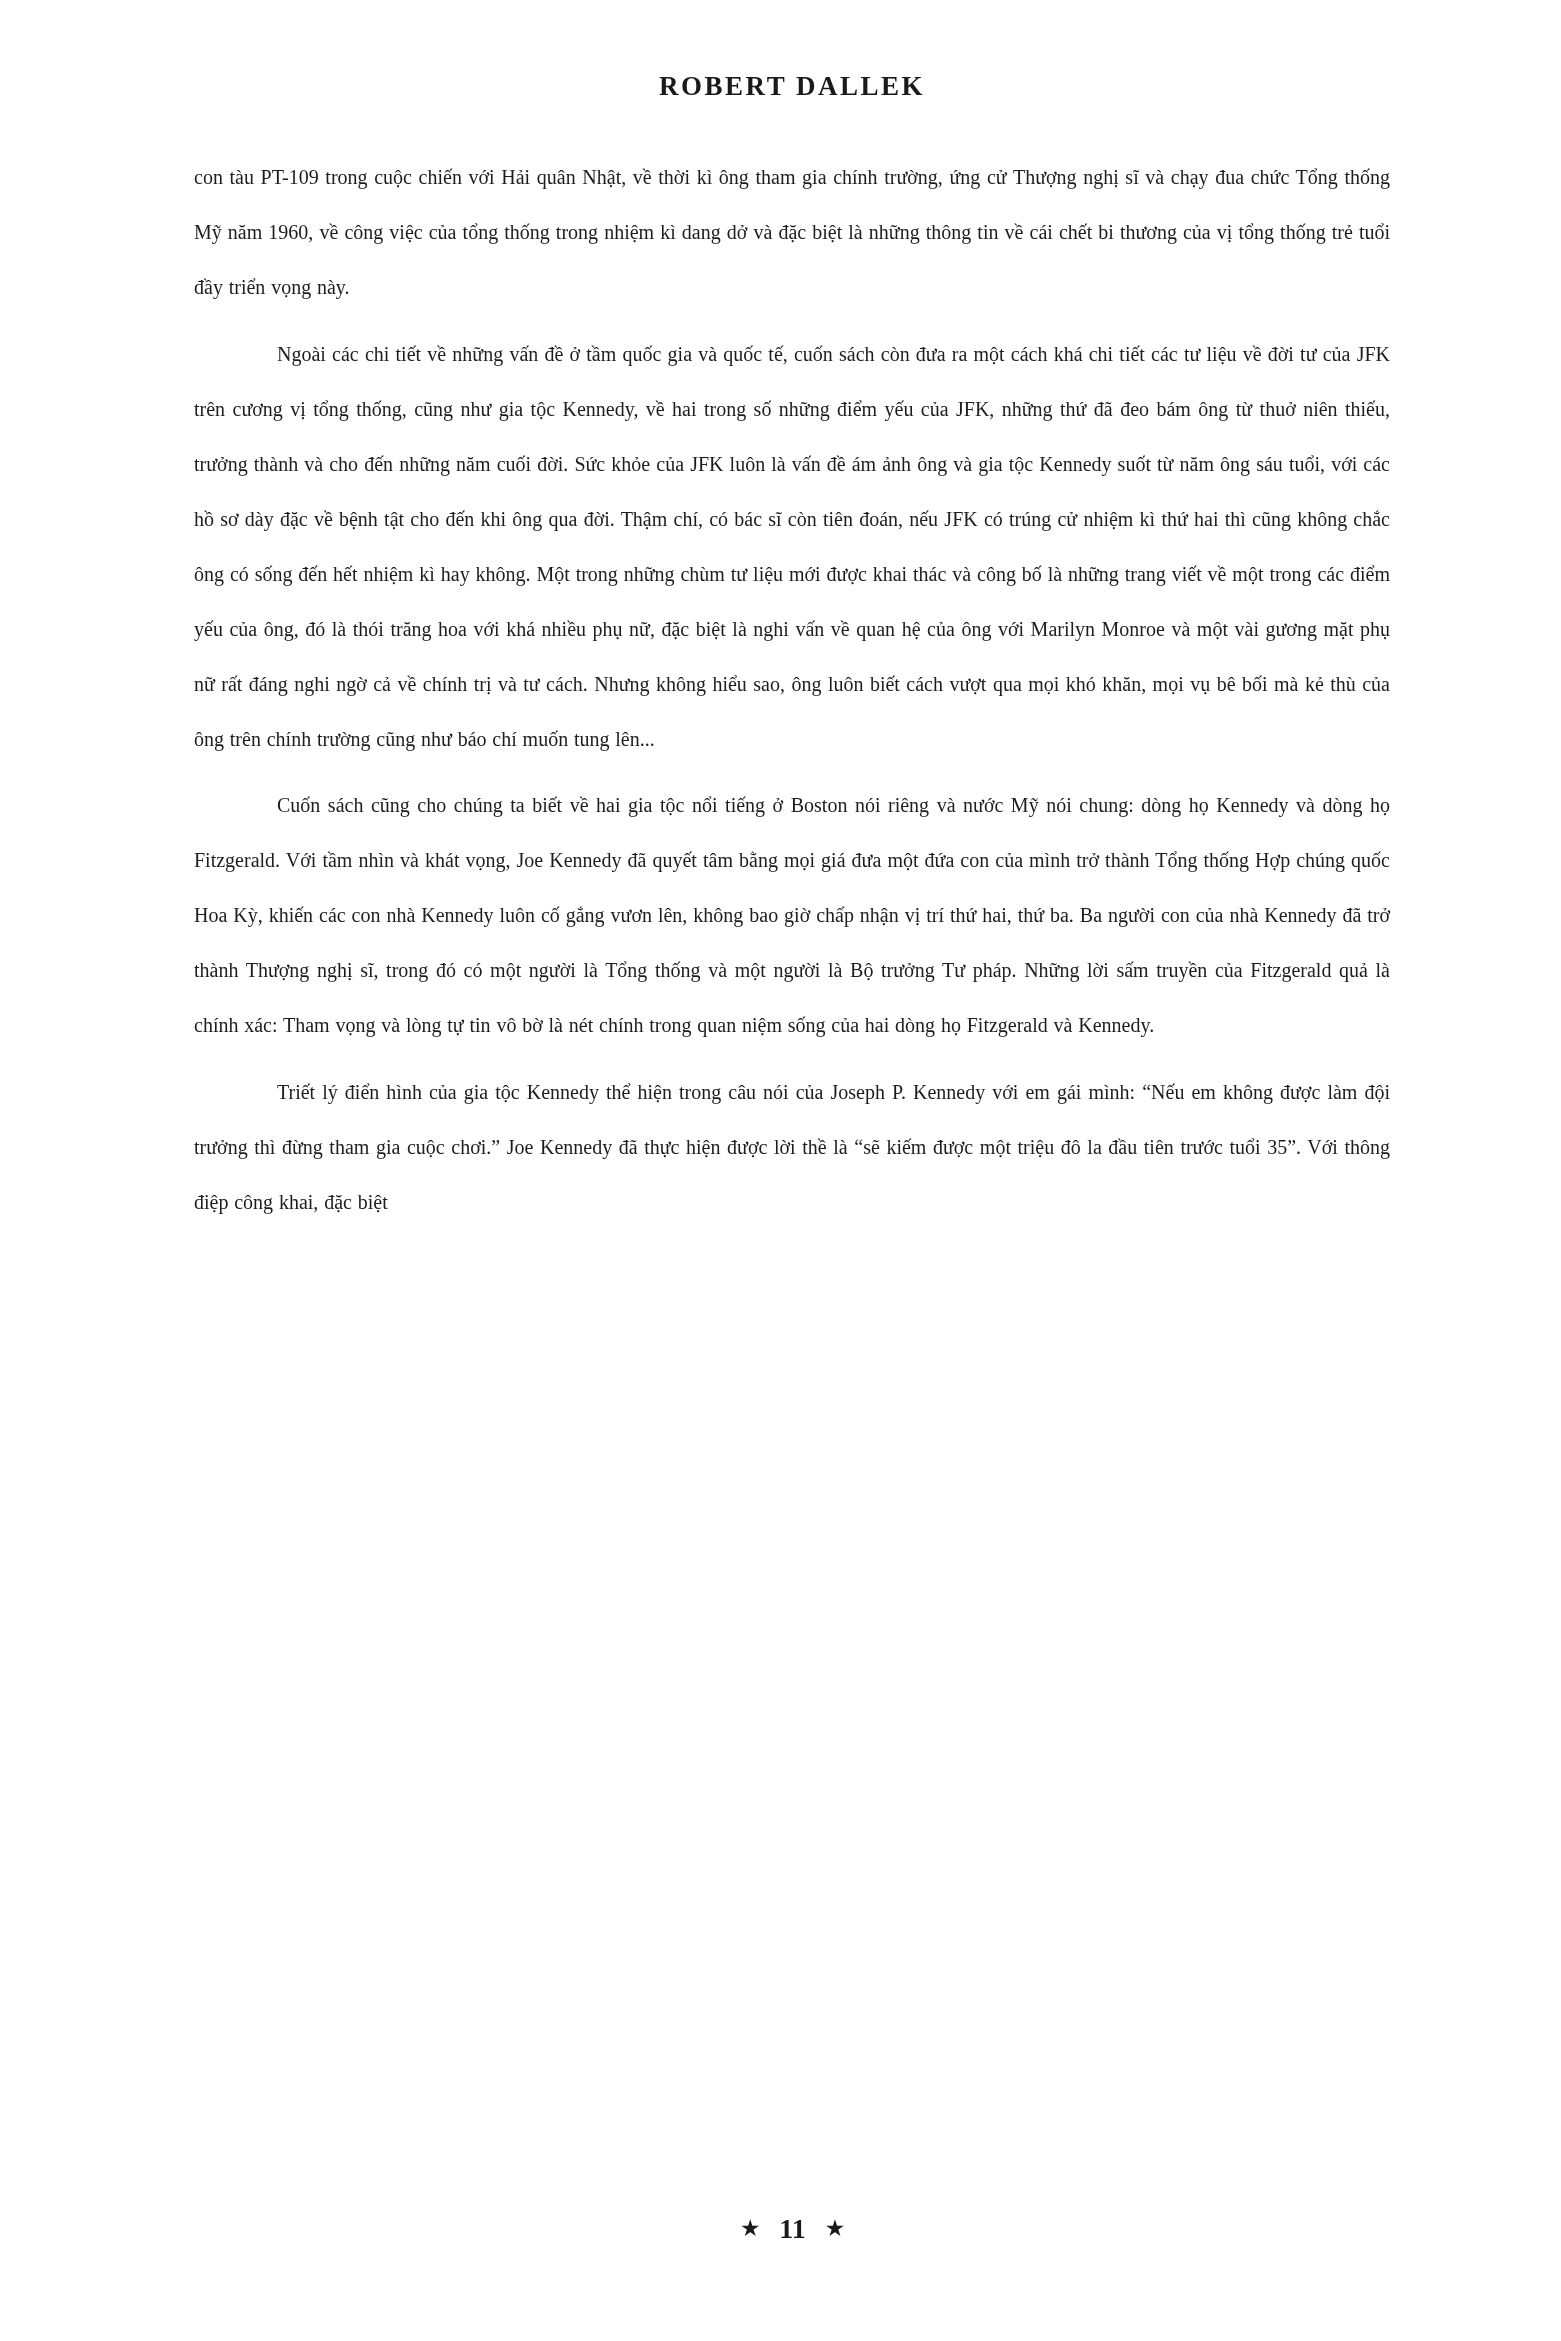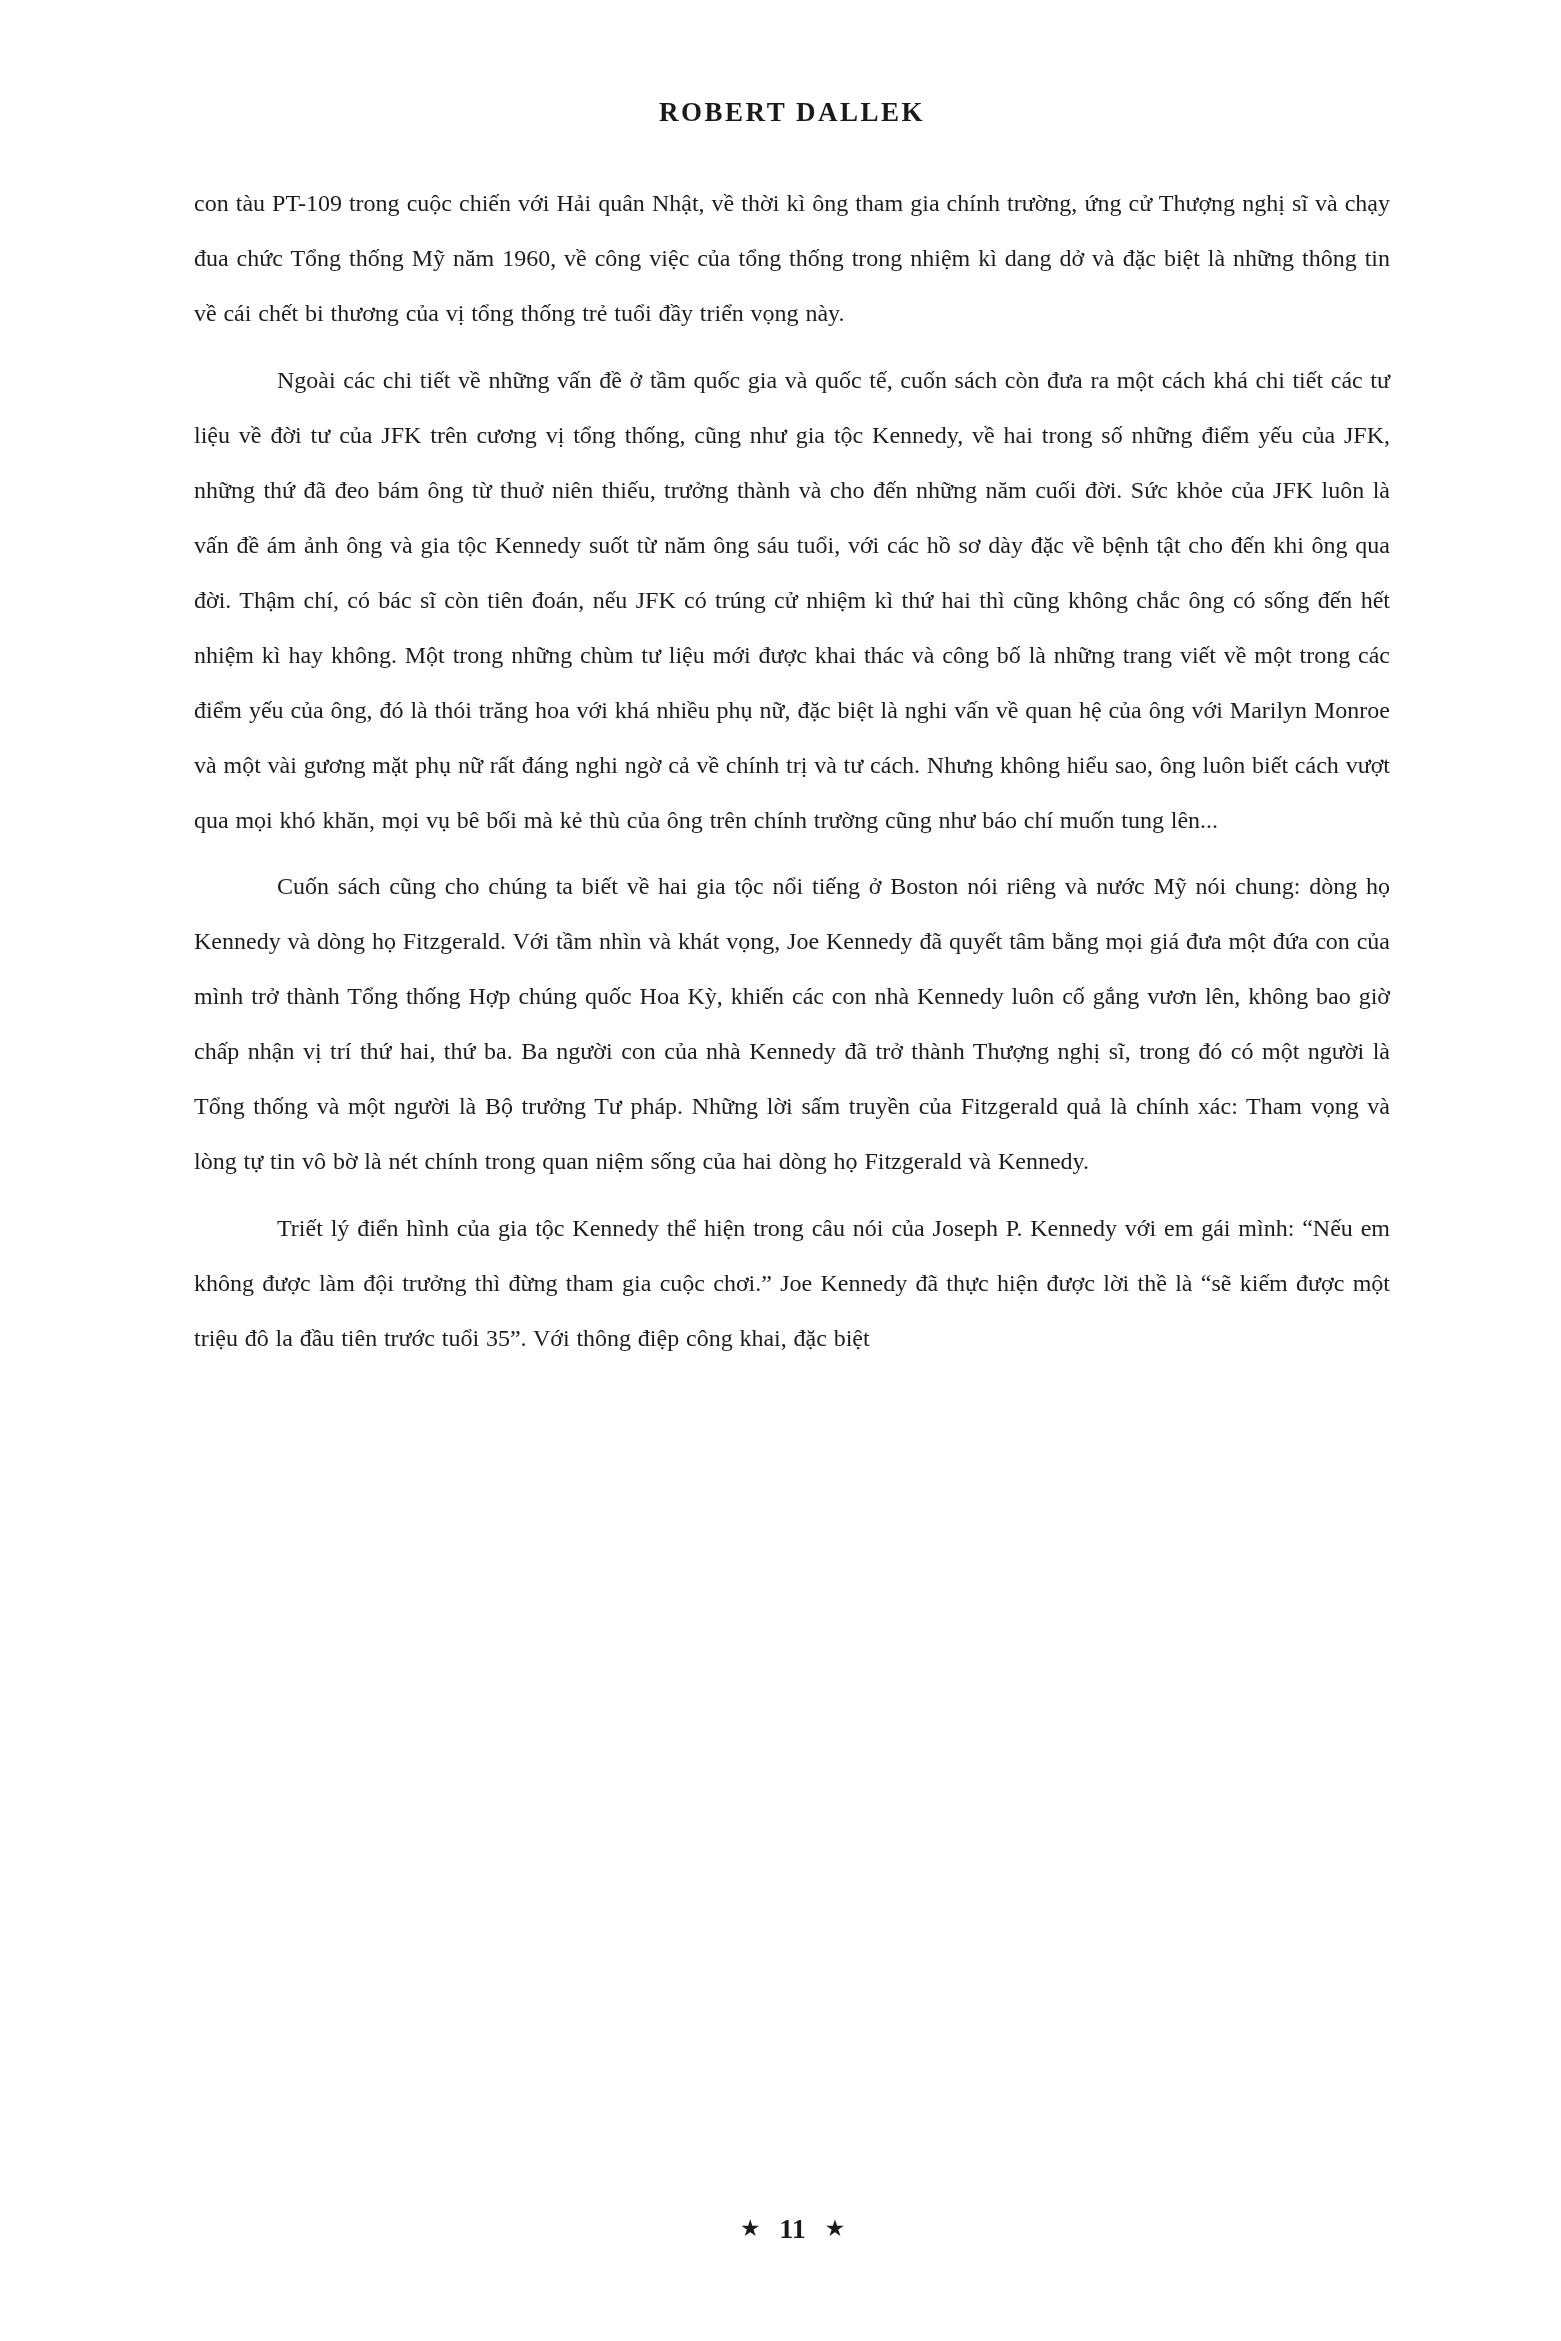--- a/index.html
+++ b/index.html
@@ -11,34 +11,34 @@
     height: 2342px;
     background: #ffffff;
     font-family: "Liberation Serif", serif;
     color: #1d1d20;
   }
   .page {
     position: relative;
     width: 1561px;
     height: 2342px;
     box-sizing: border-box;
-    padding: 97px 171px 0 194px;
+    padding: 71px 171px 0 194px;
     background: #ffffff;
     overflow: hidden;
   }
   .running-header {
     text-align: center;
     font-weight: 700;
     font-size: 27px;
     letter-spacing: 2.5px;
     color: #1a1a1c;
     margin: 0 0 48px 0;
   }
   .text-block p {
-    font-size: 24px;
+    font-size: 20px;
     line-height: 55px;
     text-align: justify;
     margin: 0 0 11.6px 0;
     text-indent: 83px;
     word-spacing: 0.8px;
   }
   .text-block p.no-indent {
     text-indent: 0;
   }
   .footer {

